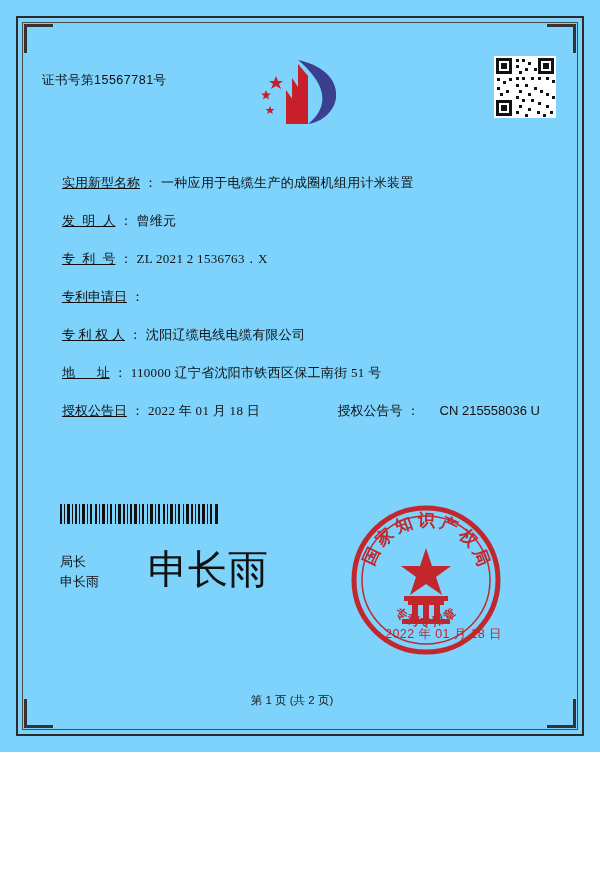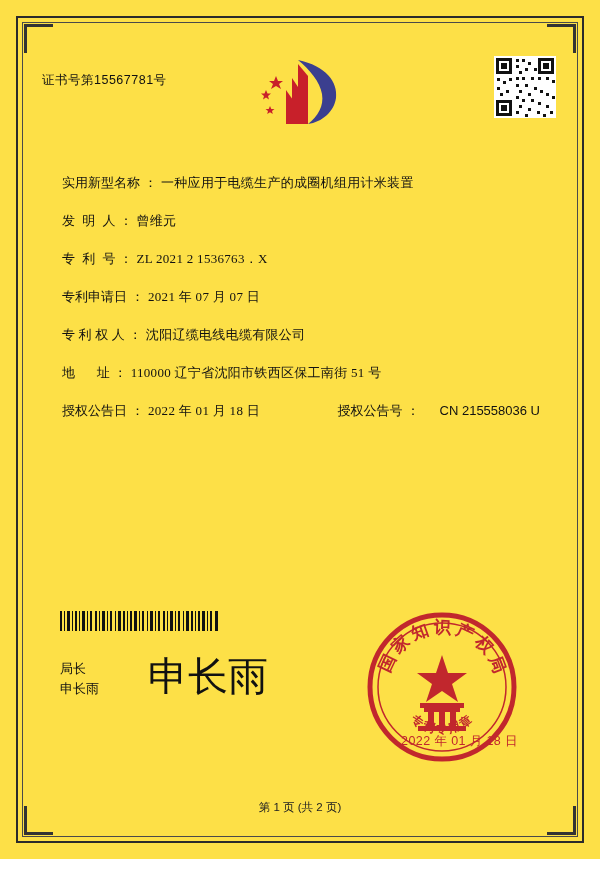--- a/index.html
+++ b/index.html
@@ -10,22 +10,22 @@
   body {
     width: 600px;
     height: 880px;
     font-family: "Liberation Sans", sans-serif;
     color: #1a1a1a;
     overflow: hidden;
   }
   .page {
     position: relative;
     width: 600px;
-    height: 859px;
-    background: #fde047;
+    height: 752px;
+    background: #7dd3fc;
     box-sizing: border-box;
   }
   
   .border-outer {
     position: absolute;
     left: 16px;
     top: 16px;
     right: 16px;
     bottom: 16px;
     border: 2px solid #2b2b2b;
@@ -104,20 +104,21 @@
   .field {
     display: flex;
     align-items: baseline;
     font-size: 13px;
     margin-bottom: 20px;
     color: #111;
   }
   .field .label {
     white-space: pre;
     flex: 0 0 auto;
+    text-decoration: underline;
   }
   .field .sep {
     padding: 0 4px;
   }
   .field .value {
     flex: 1 1 auto;
     letter-spacing: 0.3px;
     font-family: Liberation Serif, serif;
   }
   .field.two-col {
@@ -138,21 +139,21 @@
   }
   .paragraphs p {
     margin: 0 0 2px 0;
     text-indent: 26px;
   }
 
   
   .footer {
     position: absolute;
     left: 0;
-    right: 0;
+    right: 16px;
     bottom: 0;
     height: 210px;
   }
   .barcode {
     position: absolute;
     left: 22px;
     top: 0px;
     width: 160px;
     height: 20px;
   }
@@ -302,21 +303,20 @@
 
       <div class="field">
         <span class="label">专  利  号</span>
         <span class="sep">：</span>
         <span class="value">ZL 2021 2 1536763．X</span>
       </div>
 
       <div class="field">
         <span class="label">专利申请日</span>
         <span class="sep">：</span>
-        <span class="value">2021 年 07 月 07 日</span>
       </div>
 
       <div class="field">
         <span class="label">专 利 权 人</span>
         <span class="sep">：</span>
         <span class="value">沈阳辽缆电线电缆有限公司</span>
       </div>
 
       <div class="field">
         <span class="label">地      址</span>

